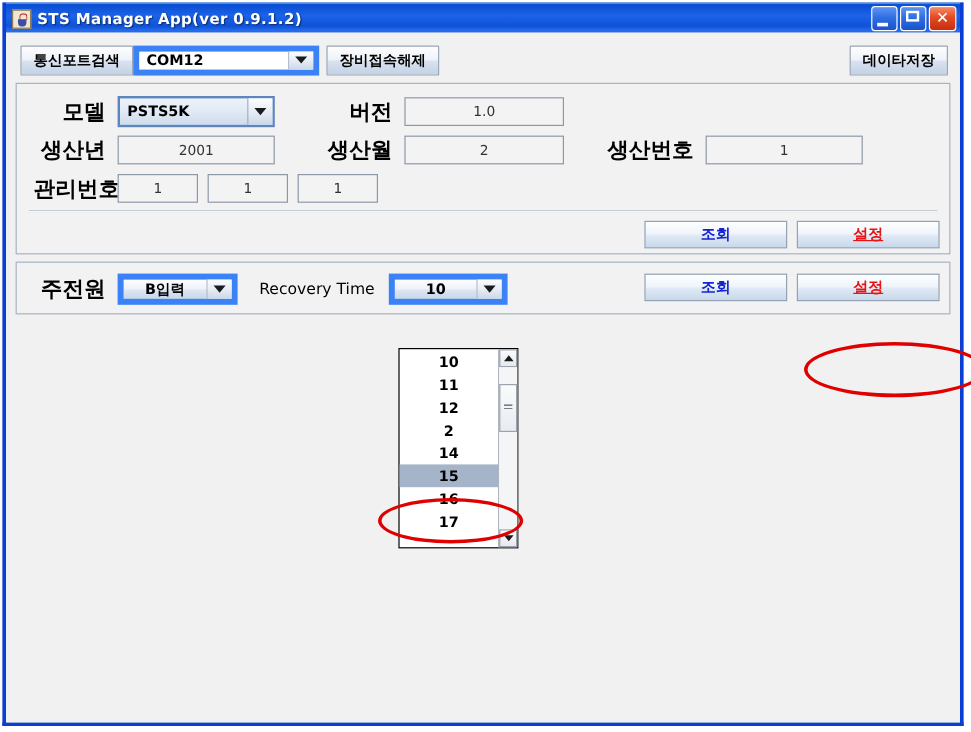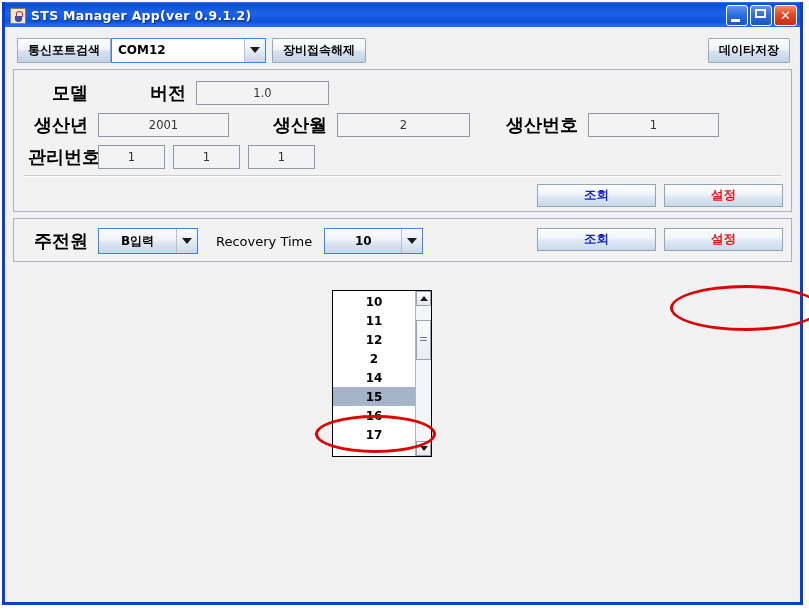--- a/index.html
+++ b/index.html
@@ -121,21 +121,21 @@
     padding: 0 10px;
     font-size: 12px;
     font-weight: bold;
     color: #000;
     cursor: pointer;
     box-sizing: border-box;
     white-space: nowrap;
   }
   .combo {
     height: 25px;
-    border: 1px solid #3b82f6;
+    border: 5px solid #3b82f6;
     background: #ffffff;
     display: flex;
     align-items: center;
     box-sizing: border-box;
     position: relative;
   }
   .combo .val {
     flex: 1;
     padding: 0 6px;
     font-size: 12px;
@@ -259,21 +259,21 @@
     border: 1px solid #93a2b5;
     display: flex;
     align-items: center;
     justify-content: center;
     font-size: 12.5px;
     font-weight: bold;
     cursor: pointer;
     box-sizing: border-box;
   }
   .abtn.query { color: #1423cf; }
-  .abtn.set { color: #e81414; }
+  .abtn.set { color: #e81414; text-decoration: underline; }
 
   
   .dropdown-popup {
     position: absolute;
     border: 1px solid #000000;
     background: #ffffff;
     box-sizing: border-box;
     z-index: 20;
     display: flex;
   }
@@ -422,20 +422,26 @@
       </div>
       <div class="btn" style="margin-left:6px">장비접속해제</div>
       <div class="btn" id="save-btn">데이타저장</div>
     </div>
 
 
     <div class="panel" id="panel-basic">
 
       <div class="form-row" style="margin-top:8px">
         <div class="lbl" style="width:60px">모델</div>
+        <div class="combo combo-focus" style="width:131px;height:26px;margin-left:10px">
+          <div class="val">PSTS5K</div>
+          <div class="arrowbox">
+              <span class="caret-down"></span>
+            </div>
+        </div>
         <div class="lbl" style="width:70px;margin-left:28px">버전</div>
         <div class="field" style="width:133px;margin-left:10px">1.0</div>
       </div>
 
       <div class="form-row" style="margin-top:2px">
         <div class="lbl" style="width:60px">생산년</div>
         <div class="field" style="width:131px;margin-left:10px">2001</div>
         <div class="lbl" style="width:70px;margin-left:28px">생산월</div>
         <div class="field" style="width:133px;margin-left:10px">2</div>
         <div class="lbl" style="width:80px;margin-left:28px">생산번호</div>

